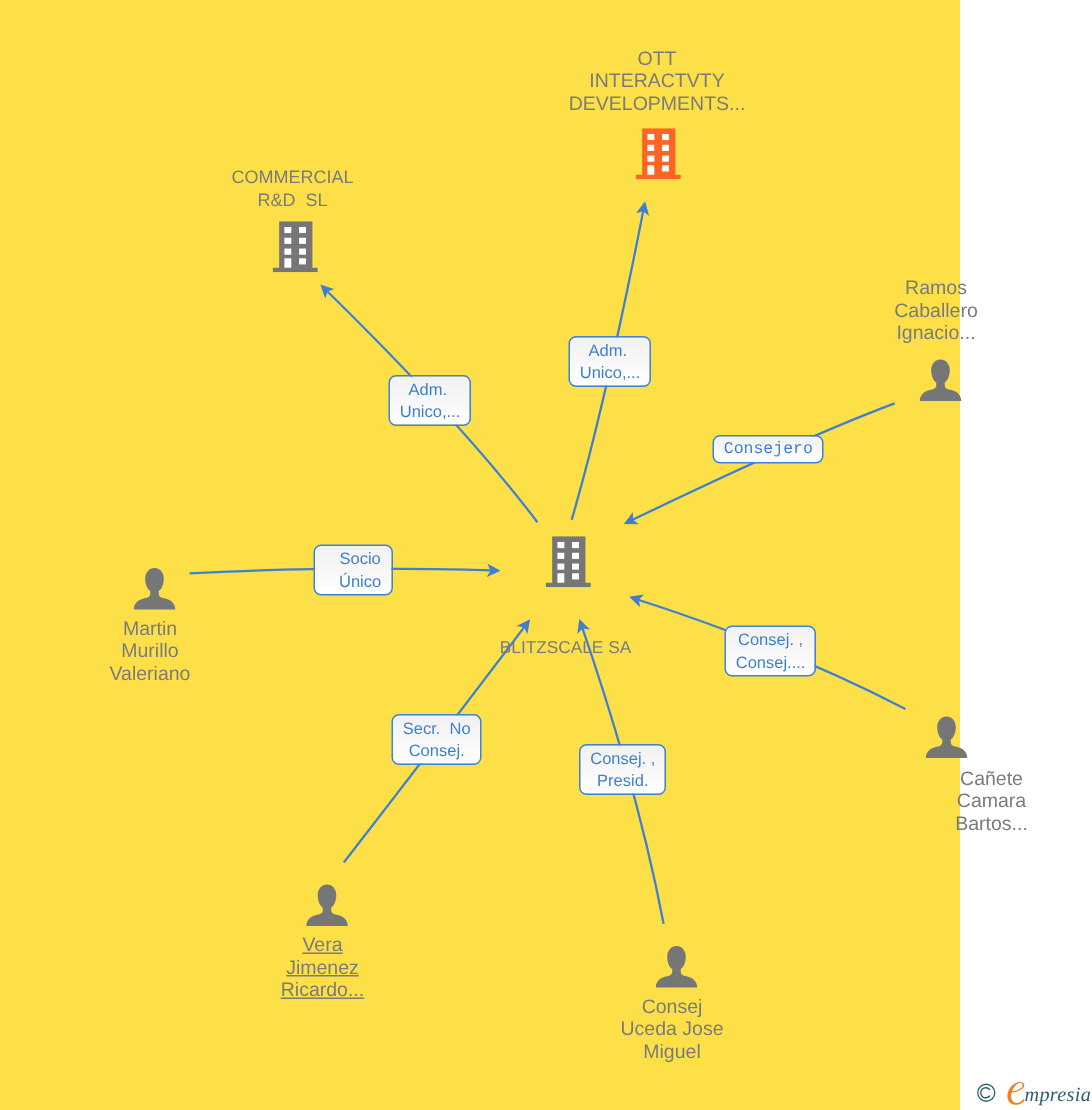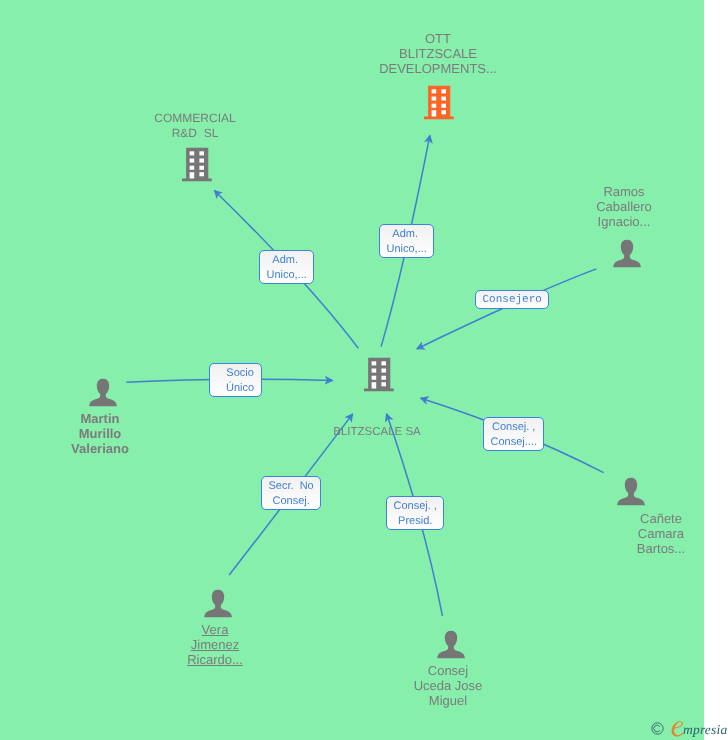--- a/index.html
+++ b/index.html
@@ -1,19 +1,19 @@
 <!DOCTYPE html>
 <html><head>
 <meta charset="utf-8">
 <title>Shareholder Network Graph</title>
 <style>
   html,body{margin:0;padding:0;background:#ffffff;}
   body{width:728px;height:740px;overflow:hidden;
        font-family:"Liberation Sans",sans-serif;-webkit-font-smoothing:antialiased;text-rendering:geometricPrecision;}
-  #stage{position:relative;width:704px;height:740px;background:#86efac;}
+  #stage{position:relative;width:640px;height:740px;background:#fde047;}
   svg#edges{position:absolute;left:0;top:0;width:728px;height:740px;pointer-events:none;}
   .node{position:absolute;width:0;height:0;}
   .node .icon{position:absolute;transform:translate(-50%,-50%);}
   .node .label{position:absolute;left:0;top:0;transform:translateX(-50%);
                text-align:center;color:#7b7b7b;font-size:13px;line-height:14.8px;white-space:pre;}
   .elabel{position:absolute;
           border:1.5px solid #3a84dd;border-radius:5px;
           background:linear-gradient(180deg,#f1f1f1 0%,#f8f8f8 55%,#ffffff 100%);
           color:#3f7fd0;font-size:11px;line-height:14.8px;text-align:center;
           padding:2.2px 6.5px 0px 6.5px;white-space:pre;box-sizing:border-box;}
@@ -48,21 +48,21 @@
             <path d="M43 0 L265 0 L265 310 L304 310 L304 340 L0 340 L0 310 L43 310 Z" fill="#fc6526"></path>
             <rect x="78" y="38" width="46" height="41" fill="#ffffff"></rect>
             <rect x="176" y="38" width="46" height="41" fill="#ffffff"></rect>
             <rect x="78" y="110" width="46" height="41" fill="#ffffff"></rect>
             <rect x="176" y="110" width="46" height="41" fill="#ffffff"></rect>
             <rect x="78" y="182" width="46" height="41" fill="#ffffff"></rect>
             <rect x="176" y="182" width="46" height="41" fill="#ffffff"></rect>
             <rect x="78" y="247" width="46" height="63" fill="#ffffff"></rect>
             <rect x="176" y="247" width="46" height="41" fill="#ffffff"></rect>
           </svg></div>
-        <div class="label" style="left: -1px; top: -73px; font-size: 13px;"><div>OTT</div><div>BLITZSCALE</div><div>DEVELOPMENTS...</div></div>
+        <div class="label" style="left: -1px; top: -73px; font-size: 13px;"><div>OTT</div><div>INTERACTVTY</div><div>DEVELOPMENTS...</div></div>
       </div>
       <div class="node" style="left: 197px; top: 167px;">
         <div class="icon"><svg width="30.4" height="34" viewBox="0 0 304 340">
             <path d="M43 0 L265 0 L265 310 L304 310 L304 340 L0 340 L0 310 L43 310 Z" fill="#767676"></path>
             <rect x="78" y="38" width="46" height="41" fill="#ffffff"></rect>
             <rect x="176" y="38" width="46" height="41" fill="#ffffff"></rect>
             <rect x="78" y="110" width="46" height="41" fill="#ffffff"></rect>
             <rect x="176" y="110" width="46" height="41" fill="#ffffff"></rect>
             <rect x="78" y="182" width="46" height="41" fill="#ffffff"></rect>
             <rect x="176" y="182" width="46" height="41" fill="#ffffff"></rect>
@@ -88,21 +88,21 @@
       <div class="node" style="left: 627px; top: 256px;">
         <div class="icon"><svg width="27.8" height="28.2" viewBox="0 0 264 268">
             <path d="M132 2 C 98 2 73 31 73 70 C 73 106 88 137 105 149 L105 167 C105 182 93 189 70 195 C 46 202 26 210 15 224 C 5 237 0 251 0 268 L264 268 C264 251 259 237 249 224 C 238 210 218 202 194 195 C171 189 159 182 159 167 L159 149 C176 137 191 106 191 70 C191 31 166 2 132 2 Z" fill="#767676"></path>
           </svg></div>
         <div class="label" style="left: -3px; top: -71px; font-size: 13px;"><div>Ramos</div><div>Caballero</div><div>Ignacio...</div></div>
       </div>
       <div class="node" style="left: 103px; top: 395px;">
         <div class="icon"><svg width="27.8" height="28.2" viewBox="0 0 264 268">
             <path d="M132 2 C 98 2 73 31 73 70 C 73 106 88 137 105 149 L105 167 C105 182 93 189 70 195 C 46 202 26 210 15 224 C 5 237 0 251 0 268 L264 268 C264 251 259 237 249 224 C 238 210 218 202 194 195 C171 189 159 182 159 167 L159 149 C176 137 191 106 191 70 C191 31 166 2 132 2 Z" fill="#767676"></path>
           </svg></div>
-        <div class="label" style="left: -3px; top: 17px; font-size: 13px; font-weight: bold;"><div>Martin</div><div>Murillo</div><div>Valeriano</div></div>
+        <div class="label" style="left: -3px; top: 17px; font-size: 13px;"><div>Martin</div><div>Murillo</div><div>Valeriano</div></div>
       </div>
       <div class="node" style="left: 631px; top: 494px;">
         <div class="icon"><svg width="27.8" height="28.2" viewBox="0 0 264 268">
             <path d="M132 2 C 98 2 73 31 73 70 C 73 106 88 137 105 149 L105 167 C105 182 93 189 70 195 C 46 202 26 210 15 224 C 5 237 0 251 0 268 L264 268 C264 251 259 237 249 224 C 238 210 218 202 194 195 C171 189 159 182 159 167 L159 149 C176 137 191 106 191 70 C191 31 166 2 132 2 Z" fill="#767676"></path>
           </svg></div>
         <div class="label" style="left: -3px; top: 18px; font-size: 13px; margin-left: 33px;"><div>Cañete</div><div>Camara</div><div>Bartos...</div></div>
       </div>
       <div class="node" style="left: 218px; top: 606px;">
         <div class="icon"><svg width="27.8" height="28.2" viewBox="0 0 264 268">
             <path d="M132 2 C 98 2 73 31 73 70 C 73 106 88 137 105 149 L105 167 C105 182 93 189 70 195 C 46 202 26 210 15 224 C 5 237 0 251 0 268 L264 268 C264 251 259 237 249 224 C 238 210 218 202 194 195 C171 189 159 182 159 167 L159 149 C176 137 191 106 191 70 C191 31 166 2 132 2 Z" fill="#767676"></path>

